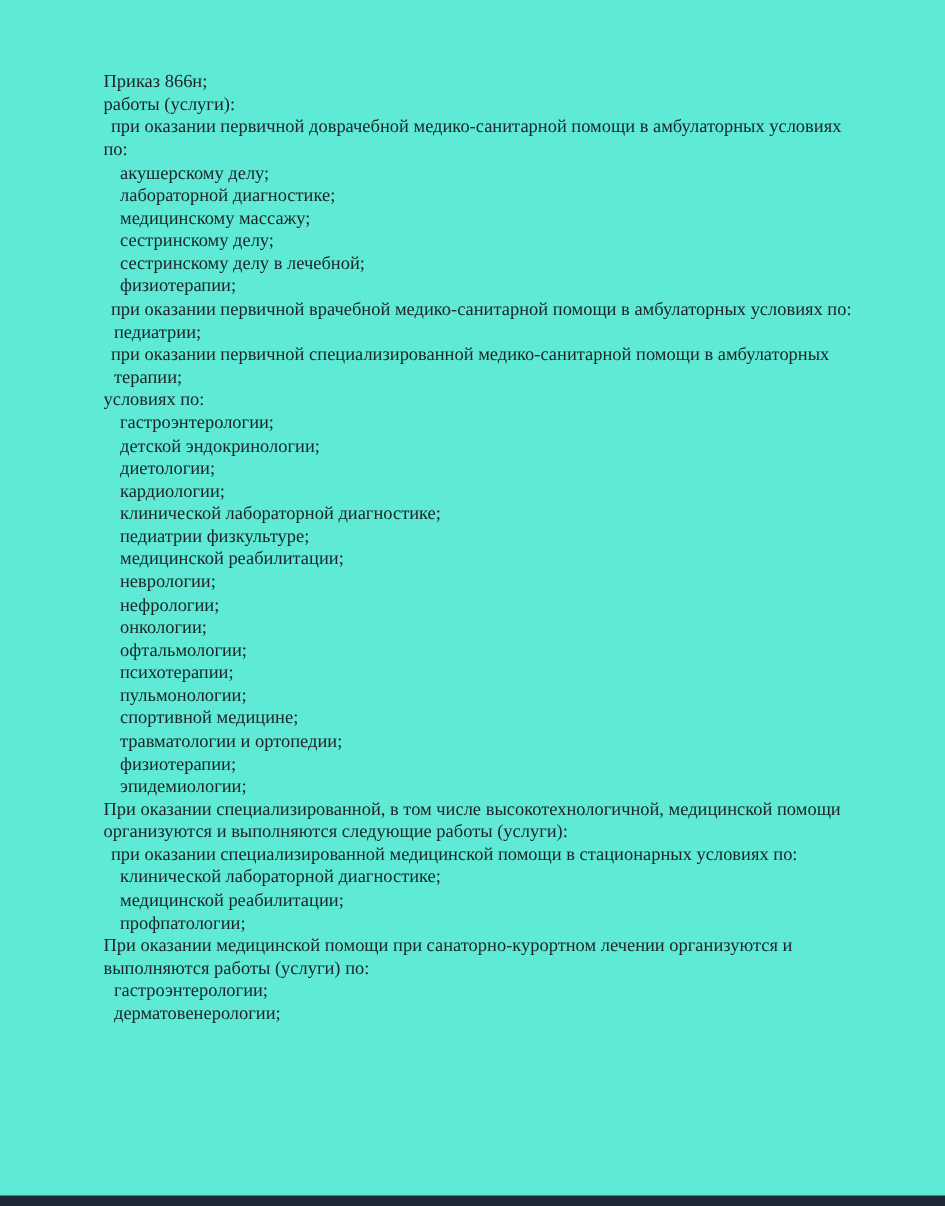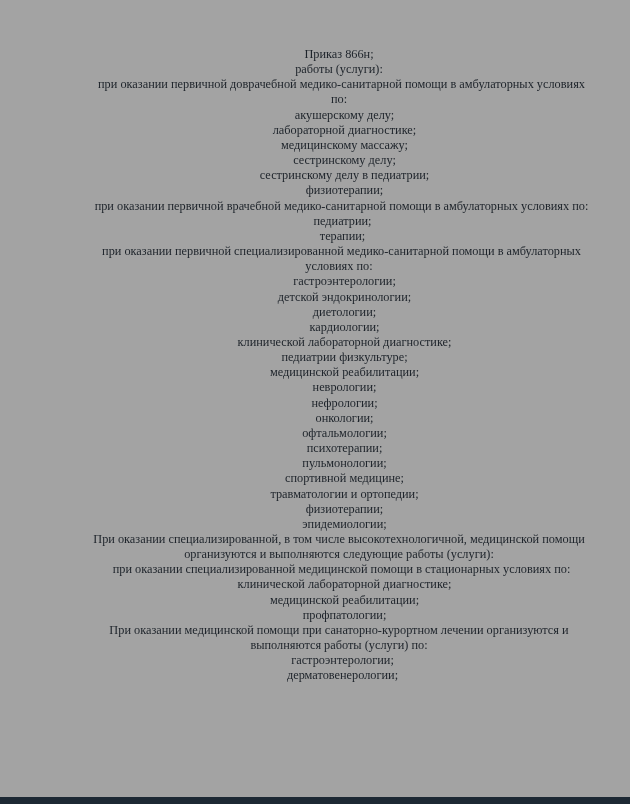--- a/index.html
+++ b/index.html
@@ -35,36 +35,36 @@
     position: absolute;
     left: 0;
     bottom: 0;
     width: 100%;
     height: 7px;
   }
 </style>
 </head>
 <body>
 
-<div class="page" style="background: #a3a3a3; text-align: center;">
+<div class="page" style="background: #5eead4;">
   <div class="doc" id="doc-text" style="color: rgb(29, 35, 42);">
       <div class="line ind0">Приказ 866н;</div>
       <div class="line ind0">работы (услуги):</div>
       <div class="line ind1">при оказании первичной доврачебной медико-санитарной помощи в амбулаторных условиях</div>
       <div class="line ind0">по:</div>
       <div class="line ind2">акушерскому делу;</div>
       <div class="line ind2">лабораторной диагностике;</div>
       <div class="line ind2">медицинскому массажу;</div>
       <div class="line ind2">сестринскому делу;</div>
-      <div class="line ind2">сестринскому делу в педиатрии;</div>
+      <div class="line ind2">сестринскому делу в лечебной;</div>
       <div class="line ind2">физиотерапии;</div>
       <div class="line ind1">при оказании первичной врачебной медико-санитарной помощи в амбулаторных условиях по:</div>
       <div class="line ind3">педиатрии;</div>
+      <div class="line ind1">при оказании первичной специализированной медико-санитарной помощи в амбулаторных</div>
       <div class="line ind3">терапии;</div>
-      <div class="line ind1">при оказании первичной специализированной медико-санитарной помощи в амбулаторных</div>
       <div class="line ind0">условиях по:</div>
       <div class="line ind2">гастроэнтерологии;</div>
       <div class="line ind2">детской эндокринологии;</div>
       <div class="line ind2">диетологии;</div>
       <div class="line ind2">кардиологии;</div>
       <div class="line ind2">клинической лабораторной диагностике;</div>
       <div class="line ind2">педиатрии физкультуре;</div>
       <div class="line ind2">медицинской реабилитации;</div>
       <div class="line ind2">неврологии;</div>
       <div class="line ind2">нефрологии;</div>

